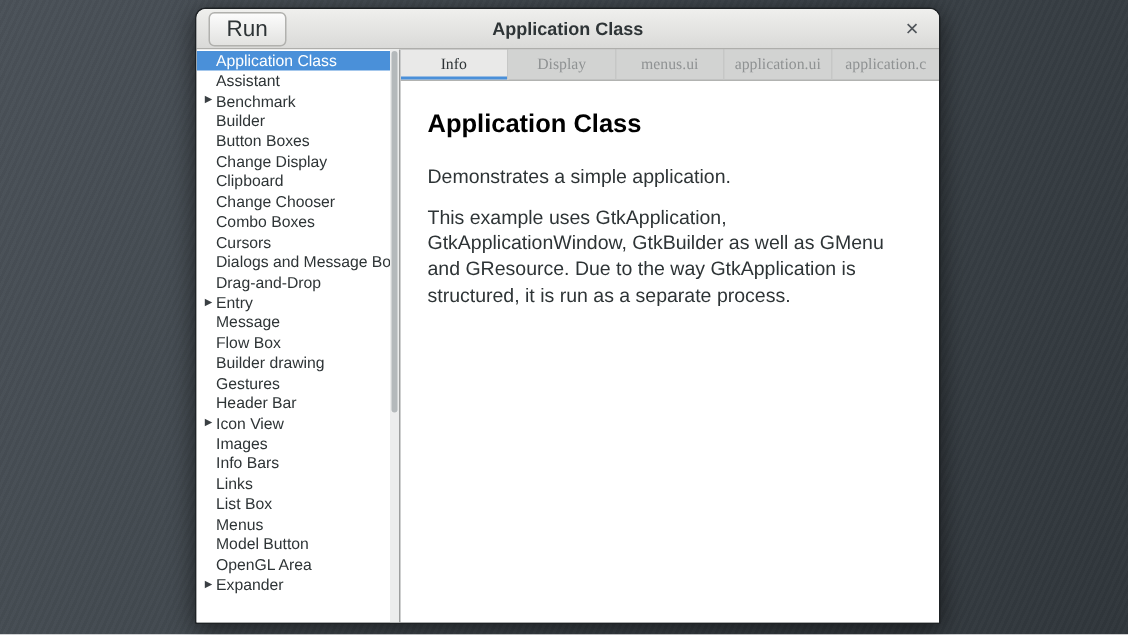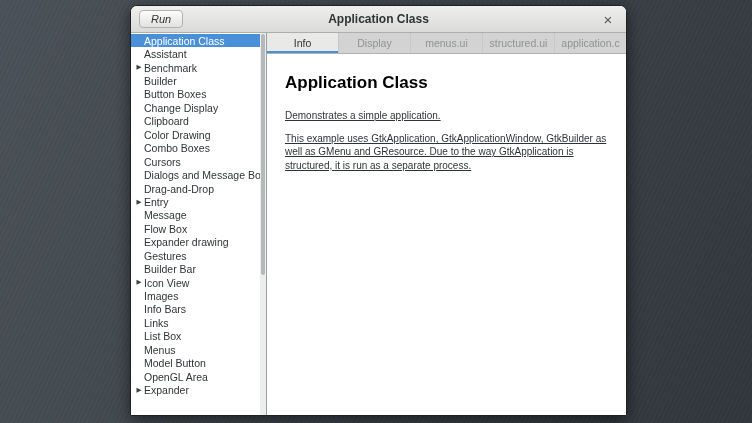--- a/index.html
+++ b/index.html
@@ -24,25 +24,25 @@
   
   .headerbar {
     flex:0 0 27px; height:27px;
     background:linear-gradient(#efefed, #dadad8);
     border-bottom:1px solid #aeaeab;
     display:flex; align-items:center; padding:0 8px;
     position:relative;
   }
   .run-button {
     font-family:"Liberation Sans", sans-serif;
-    font-size:11px; color:#2e3436;
+    font-size:15px; color:#2e3436;
     padding:2px 11px;
     border:1px solid #b1b1ae; border-radius:4px;
     background:linear-gradient(#fcfcfc, #e2e2e0);
-    cursor:pointer; z-index:2;font-style:italic;
+    cursor:pointer; z-index:2;
   }
   .hb-title {
     position:absolute; left:0; right:0; text-align:center;
     font-size:12px; font-weight:bold; color:#2e3436;
   }
   .close-button {
     margin-left:auto; z-index:2;
     background:none; border:none; cursor:pointer;
     font-size:15px; line-height:1; color:#50555a;
     width:20px; height:20px;
@@ -77,41 +77,41 @@
   .sb-thumb {
     position:absolute; top:1px; right:1px; width:4px; height:63%;
     background:#b4b9bb; border-radius:2px;
   }
 
   
   .main { flex:1; display:flex; flex-direction:column; background:#ffffff; min-width:0; }
 
   .tab-bar {
     flex:0 0 21px; height:21px; display:flex; align-items:stretch;
-    background:#d2d3d2; border-bottom:1px solid #b2b3b1;
+    background:#d2d3d2; border-bottom:1px solid #b2b3b1;font-family:Liberation Serif, serif;
   }
   .tab {
     flex:1; display:flex; align-items:center; justify-content:center;
     font-size:10.5px; color:#8f9293; cursor:pointer;
     border-right:1px solid #c6c7c6;
   }
   .tab:last-child { border-right:none; }
   .tab.active {
     background:#e9e9e8; color:#2e3436;
     box-shadow:inset 0 -2px #4a90d9;
   }
 
   .content { flex:1; padding:13px 18px; overflow:hidden; }
   .content-heading {
     font-size:17px; font-weight:bold; color:#000000;
     margin:6px 0 16px;
   }
   .content p {
-    font-size:10px; line-height:1.32; color:#2e3436;
-    margin:0 0 10px; max-width:350px;text-decoration:underline;
+    font-size:13px; line-height:1.32; color:#2e3436;
+    margin:0 0 10px; max-width:350px;
   }
 </style>
 </head>
 <body>
 
 <div class="desktop">
   <div class="window">
 
     <div class="headerbar">
       <button class="run-button">Run</button>
@@ -146,21 +146,21 @@
             <div class="side-item">
               <span class="expander"></span>
               <span>Change Display</span>
             </div>
             <div class="side-item">
               <span class="expander"></span>
               <span>Clipboard</span>
             </div>
             <div class="side-item">
               <span class="expander"></span>
-              <span>Color Drawing</span>
+              <span>Change Chooser</span>
             </div>
             <div class="side-item">
               <span class="expander"></span>
               <span>Combo Boxes</span>
             </div>
             <div class="side-item">
               <span class="expander"></span>
               <span>Cursors</span>
             </div>
             <div class="side-item">
@@ -178,29 +178,29 @@
             <div class="side-item">
               <span class="expander"></span>
               <span>Message</span>
             </div>
             <div class="side-item">
               <span class="expander"></span>
               <span>Flow Box</span>
             </div>
             <div class="side-item">
               <span class="expander"></span>
-              <span>Expander drawing</span>
+              <span>Builder drawing</span>
             </div>
             <div class="side-item">
               <span class="expander"></span>
               <span>Gestures</span>
             </div>
             <div class="side-item">
               <span class="expander"></span>
-              <span>Builder Bar</span>
+              <span>Header Bar</span>
             </div>
             <div class="side-item">
               <span class="expander">▶</span>
               <span>Icon View</span>
             </div>
             <div class="side-item">
               <span class="expander"></span>
               <span>Images</span>
             </div>
             <div class="side-item">
@@ -235,21 +235,21 @@
         <div class="sb-track">
           <div class="sb-thumb"></div>
         </div>
       </div>
 
       <div class="main">
         <div class="tab-bar">
             <div class="tab active">Info</div>
             <div class="tab">Display</div>
             <div class="tab">menus.ui</div>
-            <div class="tab">structured.ui</div>
+            <div class="tab">application.ui</div>
             <div class="tab">application.c</div>
           </div>
         <div class="content">
           <h1 class="content-heading">Application Class</h1>
           <div>
               <p>Demonstrates a simple application.</p>
               <p>This example uses GtkApplication, GtkApplicationWindow, GtkBuilder as well as GMenu and GResource. Due to the way GtkApplication is structured, it is run as a separate process.</p>
             </div>
         </div>
       </div>

